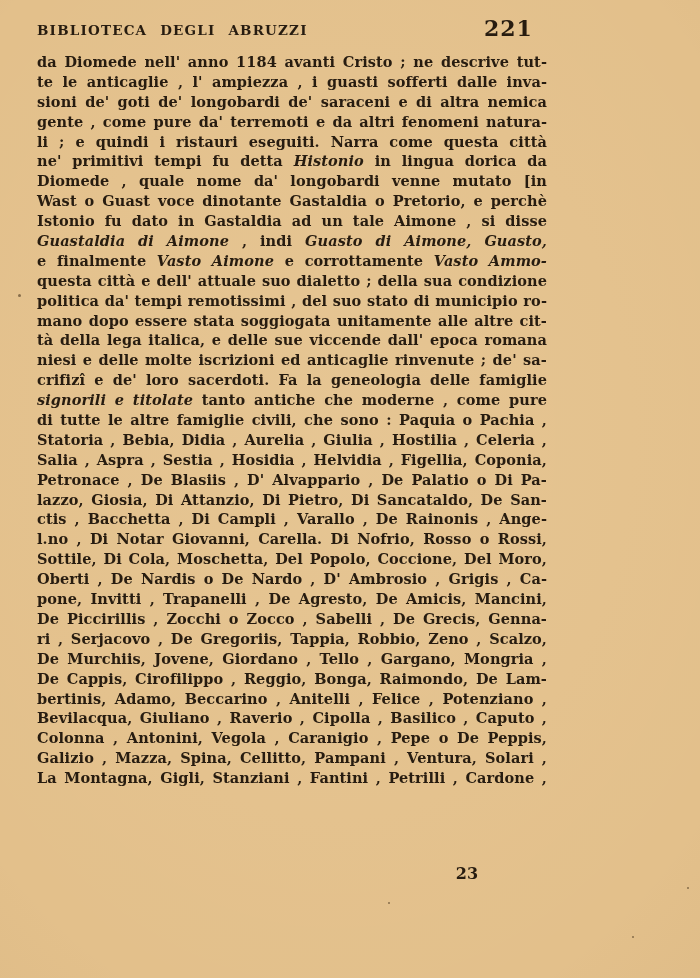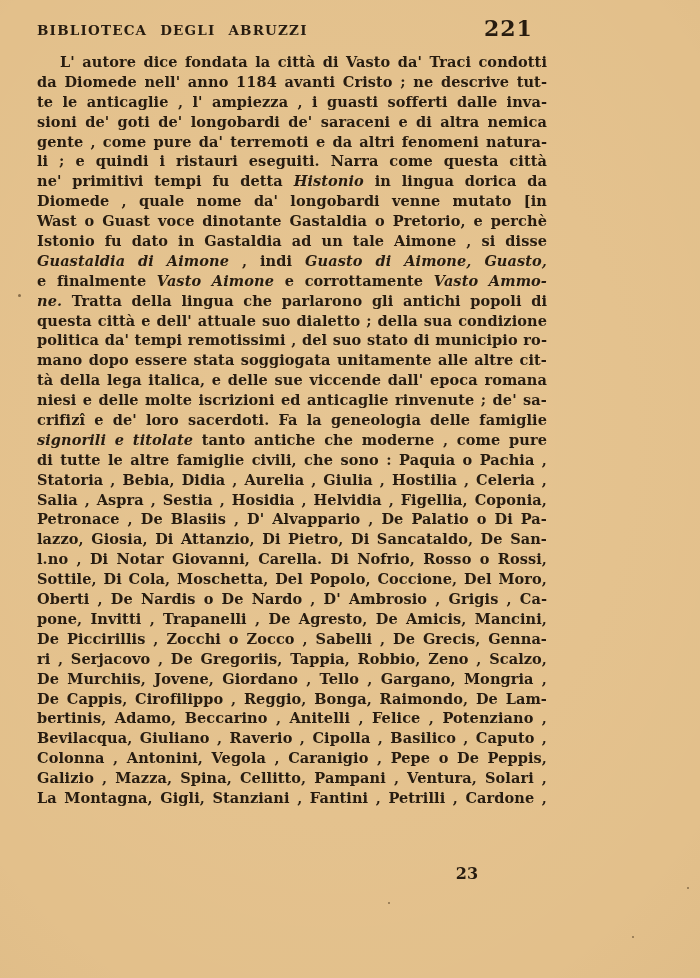--- a/index.html
+++ b/index.html
@@ -72,45 +72,44 @@
 </head>
 <body>
 
 <div class="page">
 
   <div class="running-head">BIBLIOTECA DEGLI ABRUZZI</div>
 
   <div class="page-number">221</div>
 
   <div class="text-block">
-      <div class="line indent"><span>L' autore dice fondata la città di Vasto da' Traci condotti</span></div>
       <div class="line"><span>da Diomede nell' anno 1184 avanti Cristo ; ne descrive tut-</span></div>
       <div class="line"><span>te le anticaglie , l' ampiezza ,  i guasti sofferti dalle inva-</span></div>
       <div class="line"><span>sioni de' goti de' longobardi  de' saraceni e di altra nemica</span></div>
       <div class="line"><span>gente , come pure da' terremoti e da altri fenomeni natura-</span></div>
       <div class="line"><span>li ; e quindi i ristauri eseguiti. Narra come questa città</span></div>
       <div class="line"><span>ne' primitivi tempi fu detta </span><span class="it">Histonio</span><span> in lingua dorica da</span></div>
       <div class="line"><span>Diomede ,  quale nome da' longobardi  venne mutato [in</span></div>
       <div class="line"><span>Wast o Guast voce dinotante Gastaldia o Pretorio, e perchè</span></div>
       <div class="line"><span>Istonio fu dato in Gastaldia ad un tale Aimone , si disse</span></div>
       <div class="line"><span class="it">Guastaldia di Aimone</span><span> , indi </span><span class="it">Guasto di Aimone, Guasto,</span></div>
       <div class="line"><span>e finalmente </span><span class="it">Vasto Aimone</span><span> e corrottamente </span><span class="it">Vasto Ammo-</span></div>
-      <div class="line"><span class="it">ne.</span><span> Tratta della lingua che parlarono gli antichi popoli di</span></div>
       <div class="line"><span>questa città e dell' attuale suo dialetto ; della sua condizione</span></div>
       <div class="line"><span>politica da' tempi remotissimi , del suo stato di municipio ro-</span></div>
       <div class="line"><span>mano dopo essere stata soggiogata unitamente alle altre cit-</span></div>
       <div class="line"><span>tà della lega italica, e delle sue viccende dall' epoca romana</span></div>
       <div class="line"><span>niesi e delle molte iscrizioni ed anticaglie rinvenute ; de' sa-</span></div>
       <div class="line"><span>crifizî e de' loro sacerdoti. Fa la geneologia delle famiglie</span></div>
       <div class="line"><span class="it">signorili e titolate</span><span> tanto antiche che moderne , come pure</span></div>
       <div class="line"><span>di tutte le altre famiglie civili, che sono : Paquia o Pachia ,</span></div>
       <div class="line"><span>Statoria , Bebia, Didia , Aurelia , Giulia , Hostilia , Celeria ,</span></div>
       <div class="line"><span>Salia , Aspra , Sestia , Hosidia , Helvidia , Figellia, Coponia,</span></div>
       <div class="line"><span>Petronace , De Blasiis , D' Alvappario , De Palatio o Di Pa-</span></div>
       <div class="line"><span>lazzo, Giosia, Di Attanzio, Di Pietro, Di Sancataldo, De San-</span></div>
+      <div class="line"><span>ctis , Bacchetta , Di Campli , Varallo , De Rainonis , Ange-</span></div>
       <div class="line"><span>l.no , Di Notar Giovanni, Carella. Di Nofrio, Rosso o Rossi,</span></div>
       <div class="line"><span>Sottile, Di Cola, Moschetta, Del Popolo, Coccione, Del Moro,</span></div>
       <div class="line"><span>Oberti , De Nardis o De Nardo , D' Ambrosio , Grigis , Ca-</span></div>
       <div class="line"><span>pone, Invitti , Trapanelli , De Agresto, De Amicis, Mancini,</span></div>
       <div class="line"><span>De Piccirillis , Zocchi o Zocco , Sabelli , De Grecis, Genna-</span></div>
       <div class="line"><span>ri , Serjacovo , De Gregoriis, Tappia, Robbio, Zeno , Scalzo,</span></div>
       <div class="line"><span>De Murchiis, Jovene, Giordano , Tello , Gargano, Mongria ,</span></div>
       <div class="line"><span>De Cappis, Cirofilippo , Reggio, Bonga, Raimondo, De Lam-</span></div>
       <div class="line"><span>bertinis, Adamo, Beccarino , Anitelli , Felice , Potenziano ,</span></div>
       <div class="line"><span>Bevilacqua, Giuliano , Raverio , Cipolla , Basilico , Caputo ,</span></div>

